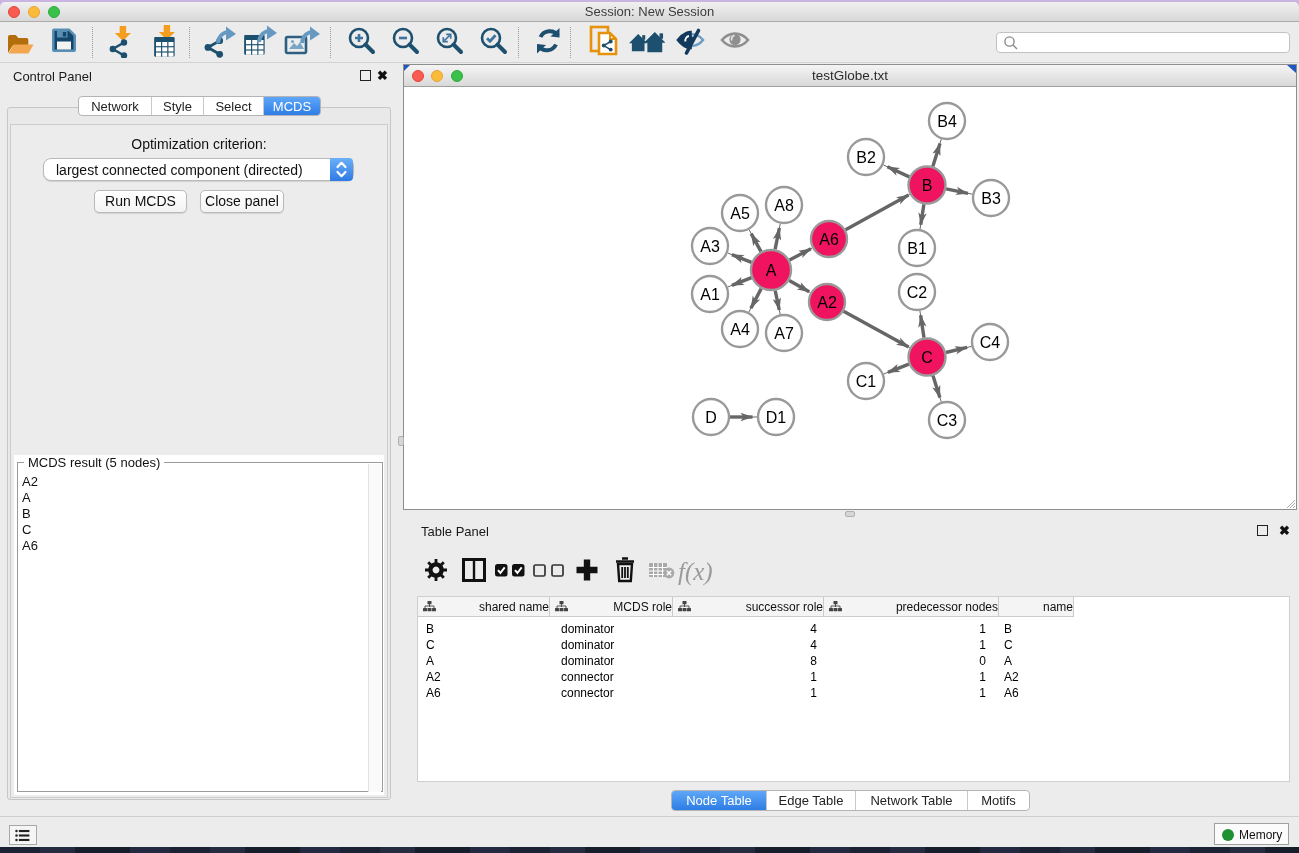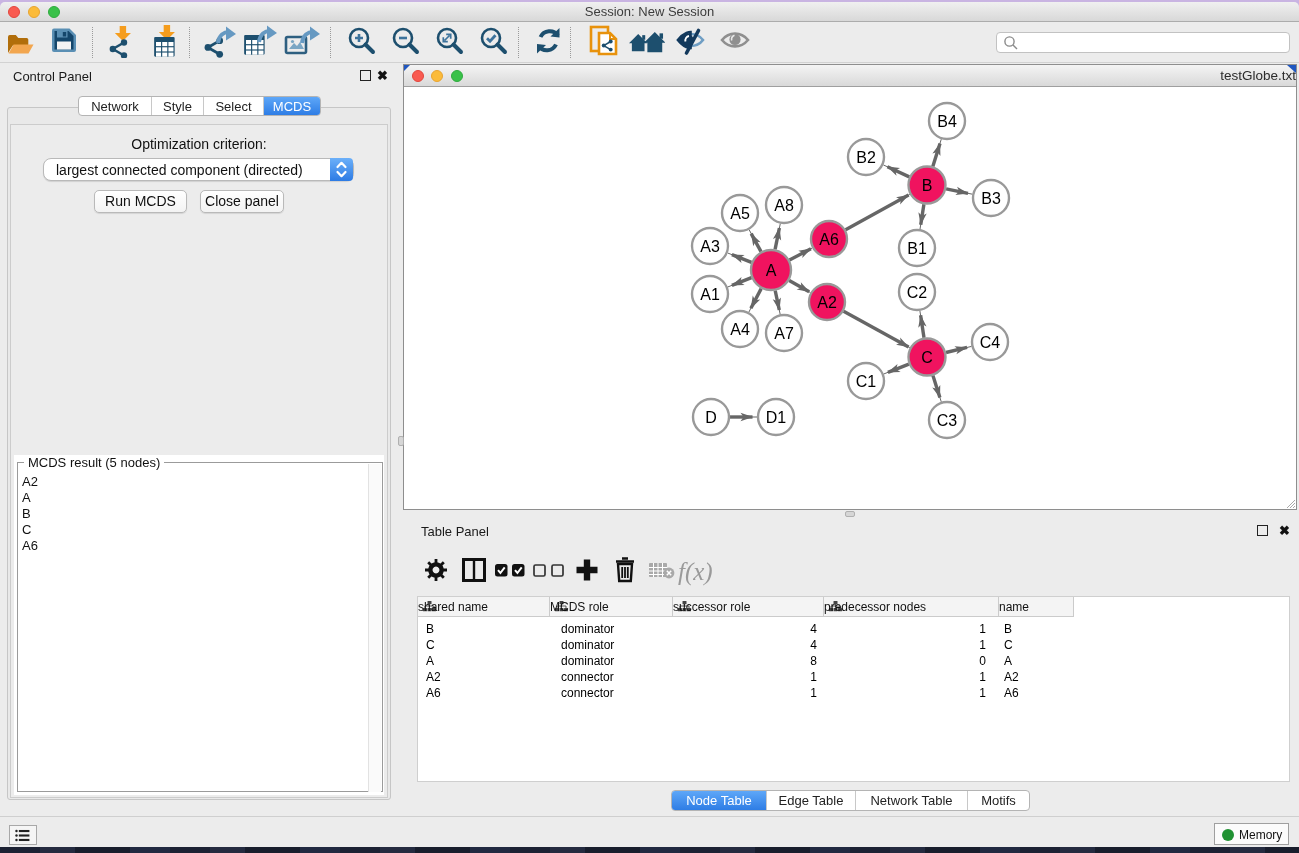--- a/index.html
+++ b/index.html
@@ -30,28 +30,28 @@
 #comboBtn{position:absolute;right:0px;top:-1px;width:23px;height:23px;border-radius:0 4px 4px 0;background:linear-gradient(#6cb0f9,#2d7be4)}
 .btn{position:absolute;height:23px;background:linear-gradient(#ffffff,#f3f3f3);border:1px solid #b9b9b9;border-radius:5px;font-size:14px;color:#111;text-align:center;line-height:21px;box-shadow:0 1px 1px rgba(0,0,0,.10)}
 #mcdsBox{left:14px;top:455px;width:370px;height:340px;background:#fff}
 #mcdsFs{position:absolute;left:3px;top:7px;width:366px;height:330px;border:1px solid #9b9b9b}
 #mcdsLegend{position:absolute;left:6px;top:-8px;background:#fff;padding:0 4px;font-size:13px;color:#111}
 .mitem{position:absolute;left:4px;font-size:13px;color:#111}
 #mcdsSb{position:absolute;right:1px;top:1px;width:13px;height:328px;background:#fafafa;border-left:1px solid #e2e2e2}
 
 #frame{left:403px;top:64px;width:894px;height:446px;background:#fff;border:1px solid #8e8e8e}
 #ftitle{position:absolute;left:0;top:0;width:100%;height:22px;background:linear-gradient(#f4f4f4,#d9d9d9);border-bottom:1px solid #9f9f9f}
-#ftext{width:100%;text-align:right;font-size:13.5px;color:#2b2b2b;line-height:22px}
+#ftext{width:100%;text-align:center;font-size:13.5px;color:#2b2b2b;line-height:22px}
 #fcontent{position:absolute;left:0;top:23px;width:892px;height:421px;background:#fff}
 
 #tpTitle{left:403px;top:519px;width:896px;height:26px;background:#ececec}
 #tpToolbar{left:417px;top:552px;width:874px;height:40px}
 #tableWrap{left:417px;top:596px;width:873px;height:186px;background:#fff;border:1px solid #cfcfcf}
 .th{position:absolute;top:0;height:20px;background:#f4f4f4;border-right:1px solid #cbcbcb;border-bottom:1px solid #cbcbcb;font-size:12px;color:#111}
-.th .lbl{position:absolute;top:3px;left:0;right:0;text-align:left}
+.th .lbl{position:absolute;top:3px;left:0;right:0;text-align:right}
 .td{position:absolute;font-size:12px;color:#000;height:16px}
 #btabs{left:0px;top:790px;width:1299px}
 
 #status{left:0;top:816px;width:1299px;height:31px;background:#ececec;border-top:1px solid #cfcfcf}
 #listbtn{position:absolute;left:9px;top:8px;width:28px;height:20px;background:#f5f5f5;border:1px solid #a8a8a8}
 #membtn{position:absolute;right:10px;top:6px;width:75px;height:22px;background:#fbfbfb;border:1px solid #9f9f9f;font-size:12px;color:#111}
 </style></head><body>
 <div class="abs" id="deskTop"></div>
 <div class="abs" id="titlebar">
     <div class="tl" style="left:8px;background:#f95b51;border:0.5px solid #e2463d"></div>

